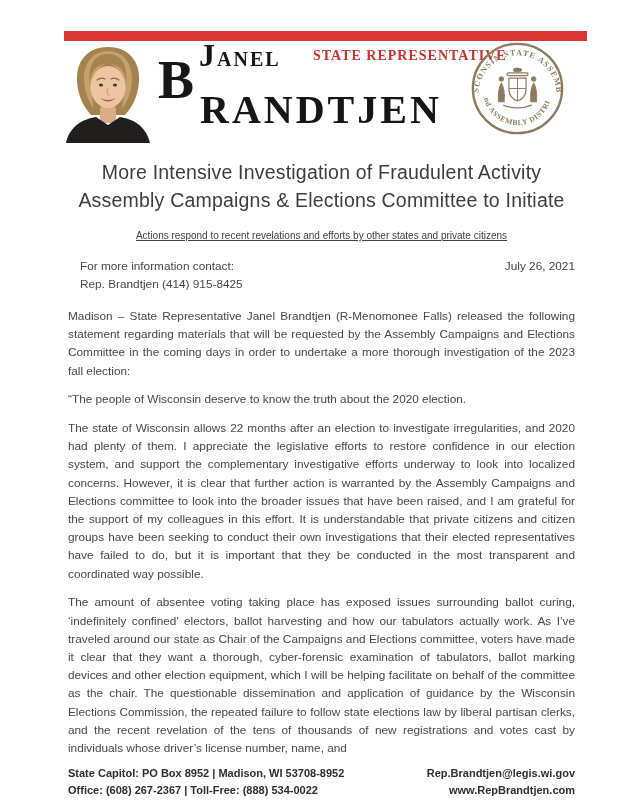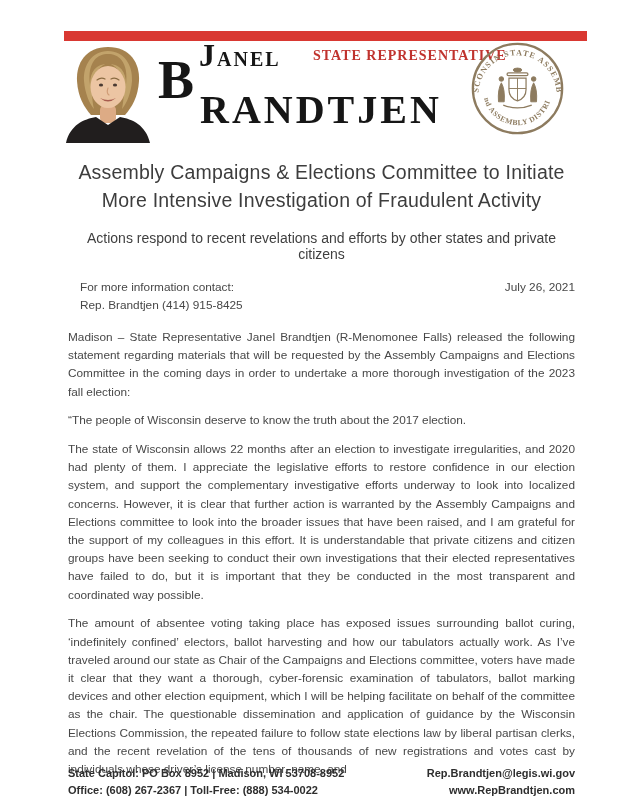--- a/index.html
+++ b/index.html
@@ -51,21 +51,21 @@
   .seal-text-top{font-size:8.6px;letter-spacing:1.1px;}
   .seal-text-bottom{font-size:8px;letter-spacing:0.6px;}
   .seal-art{stroke:var(--seal-sepia);fill:var(--seal-sepia);stroke-width:1;}
   .seal-art .outline{fill:none;stroke-width:1.3;}
 
   
   .content{position:absolute;left:68px;top:158px;width:507px;color:var(--body-ink);}
   .title{margin:0 0 12px 0;text-align:center;font-weight:400;color:var(--title-ink);
     font-size:19.5px;line-height:28px;letter-spacing:0.2px;}
   .title span{display:block;white-space:nowrap;}
-  .subtitle{text-align:center;font-size:14px;color:#3f3f3f;margin:16px 0 16px 0;}
+  .subtitle{text-align:center;font-size:10px;color:#3f3f3f;margin:16px 0 16px 0;text-decoration:underline;}
   .contact-row{display:flex;justify-content:space-between;align-items:flex-start;
     font-size:11.8px;line-height:18px;margin:0 0 14px 12px;}
   .body-p{margin:0 0 10.5px 0;font-size:11.8px;line-height:18.2px;text-align:justify;}
 
   
   .footer{
     position:absolute;left:68px;top:765px;width:507px;
     display:flex;justify-content:space-between;align-items:center;
     font-size:11px;font-weight:bold;line-height:17px;color:var(--footer-ink);
   }
@@ -127,35 +127,35 @@
           <circle cx="67" cy="40" r="2.4"></circle>
           <path d="M64,64 q-1,-13 3,-20 q4,7 3,20 z"></path>
           <path class="outline" d="M35,67.5 q15,6 30,0"></path>
         </g>
       </svg>
     </div>
   </header>
 
   <main class="content">
     <h1 class="title">
+      <span>More Intensive Investigation of Fraudulent Activity</span>
       <span>Assembly Campaigns &amp; Elections Committee to Initiate</span>
-      <span>More Intensive Investigation of Fraudulent Activity</span>
     </h1>
     <div class="subtitle">Actions respond to recent revelations and efforts by other states and private citizens</div>
 
     <div class="contact-row">
       <div>
         <div>For more information contact:</div>
         <div>Rep. Brandtjen (414) 915-8425</div>
       </div>
       <div>July 26, 2021</div>
     </div>
 
     <p class="body-p">Madison – State Representative Janel Brandtjen (R-Menomonee Falls) released the following statement regarding materials that will be requested by the Assembly Campaigns and Elections Committee in the coming days in order to undertake a more thorough investigation of the 2023 fall election:</p>
-    <p class="body-p">“The people of Wisconsin deserve to know the truth about the 2017 election.</p>
+    <p class="body-p">“The people of Wisconsin deserve to know the truth about the 2020 election.</p>
     <p class="body-p">The state of Wisconsin allows 22 months after an election to investigate irregularities, and 2020 had plenty of them. I appreciate the legislative efforts to restore confidence in our election system, and support the complementary investigative efforts underway to look into localized concerns. However, it is clear that further action is warranted by the Assembly Campaigns and Elections committee to look into the broader issues that have been raised, and I am grateful for the support of my colleagues in this effort. It is understandable that private citizens and citizen groups have been seeking to conduct their own investigations that their elected representatives have failed to do, but it is important that they be conducted in the most transparent and coordinated way possible.</p>
     <p class="body-p">The amount of absentee voting taking place has exposed issues surrounding ballot curing, ‘indefinitely confined’ electors, ballot harvesting and how our tabulators actually work. As I’ve traveled around our state as Chair of the Campaigns and Elections committee, voters have made it clear that they want a thorough, cyber-forensic examination of tabulators, ballot marking devices and other election equipment, which I will be helping facilitate on behalf of the committee as the chair.  The questionable dissemination and application of guidance by the Wisconsin Elections Commission, the repeated failure to follow state elections law by liberal partisan clerks, and the recent revelation of the tens of thousands of new registrations and votes cast by individuals whose driver’s license number, name, and</p>
   </main>
 
   <footer class="footer">
     <div>
       <div>State Capitol: PO Box 8952 | Madison, WI 53708-8952</div>
       <div>Office: (608) 267-2367 | Toll-Free: (888) 534-0022</div>
     </div>
     <div class="footer-right">

